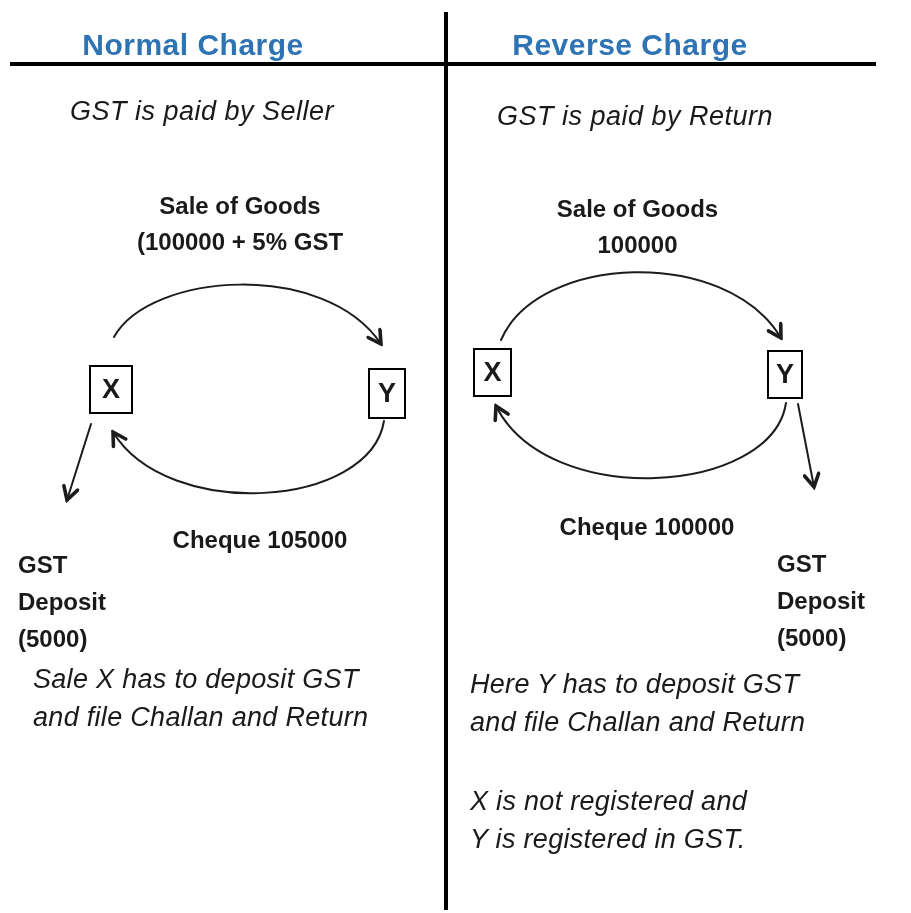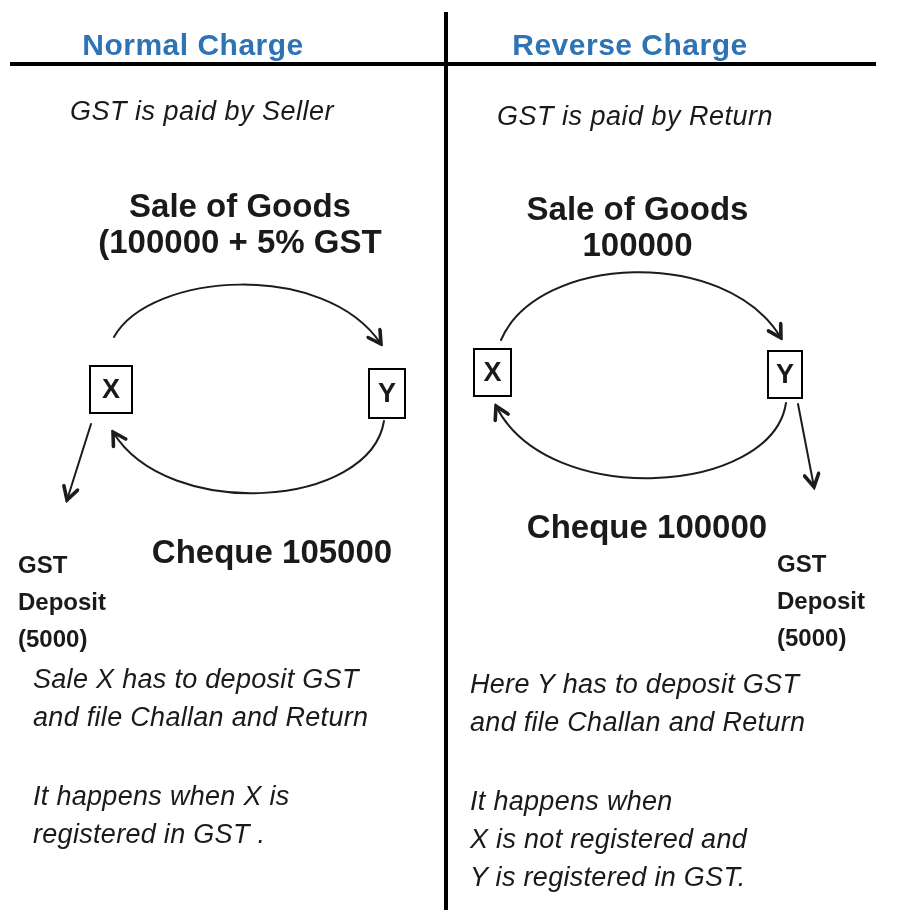--- a/index.html
+++ b/index.html
@@ -43,28 +43,28 @@
     text-align: center;
     white-space: nowrap;
     letter-spacing: 0.5px;
   }
   .subtitle-left  { left: 0px;   top: 96px;  width: 404px; }
   .subtitle-right { left: 455px; top: 101px; width: 360px; }
 
   
   .bold-label {
     font-weight: bold;
-    font-size: 33px;
+    font-size: 24px;
     text-align: center;
     line-height: 36px;
     white-space: nowrap;
   }
   .sale-left   { left: 60px;  top: 188px; width: 360px; }
   .sale-right  { left: 460px; top: 191px; width: 355px; }
-  .cheque-left  { left: 92px;  top: 522px; width: 360px; margin-top: 12px; }
+  .cheque-left  { left: 80px;  top: 522px; width: 360px; }
   .cheque-right { left: 467px; top: 509px; width: 360px; }
 
   .deposit-label {
     font-weight: bold;
     font-size: 24px;
     line-height: 37px;
     text-align: left;
     white-space: nowrap;
     margin-top: 28px;
   }
@@ -144,24 +144,20 @@
     <div>GST</div>
     <div>Deposit</div>
     <div>(5000)</div>
   </div>
 
   <div class="abs note note1-left">
     <div>Sale X has to deposit GST</div>
     <div>and file Challan and Return</div>
   </div>
 
-  <div class="abs note note2-left">
-    <div>It happens when X is</div>
-    <div>registered in GST .</div>
-  </div>
 
   <div class="abs col-title title-right">Reverse Charge</div>
 
   <div class="abs subtitle subtitle-right">GST is paid by Return</div>
 
   <div class="abs bold-label sale-right">
     <div>Sale of Goods</div>
     <div>100000</div>
   </div>
 
@@ -175,18 +171,17 @@
     <div>Deposit</div>
     <div>(5000)</div>
   </div>
 
   <div class="abs note note1-right">
     <div>Here Y has to deposit GST</div>
     <div>and file Challan and Return</div>
   </div>
 
   <div class="abs note note2-right">
-    <div>It happens when</div>
     <div>X is not registered and</div>
     <div>Y is registered in GST.</div>
   </div>
 
 </div>
 
 </body></html>

